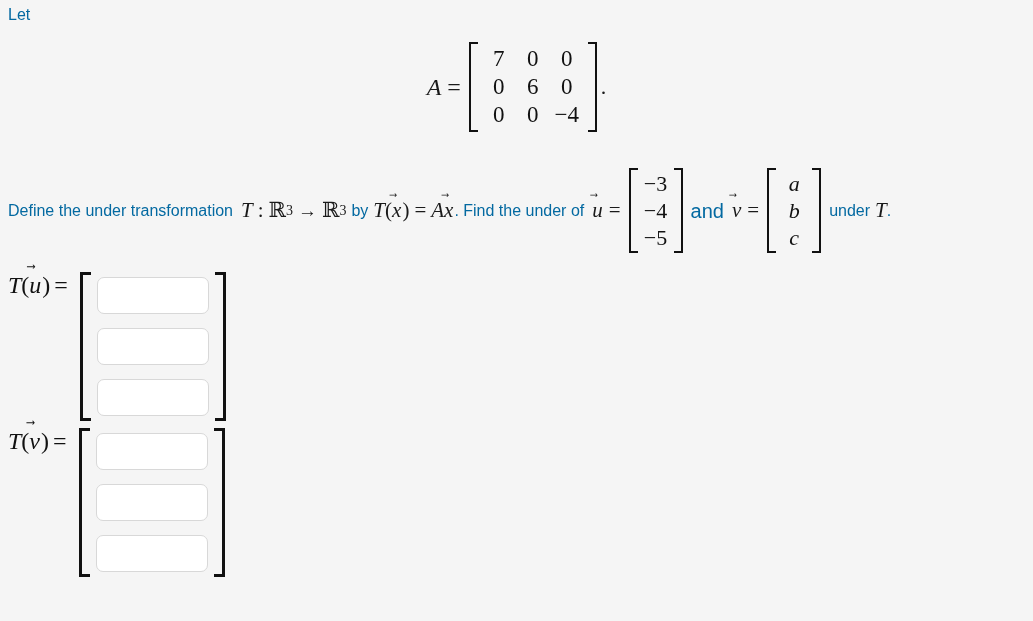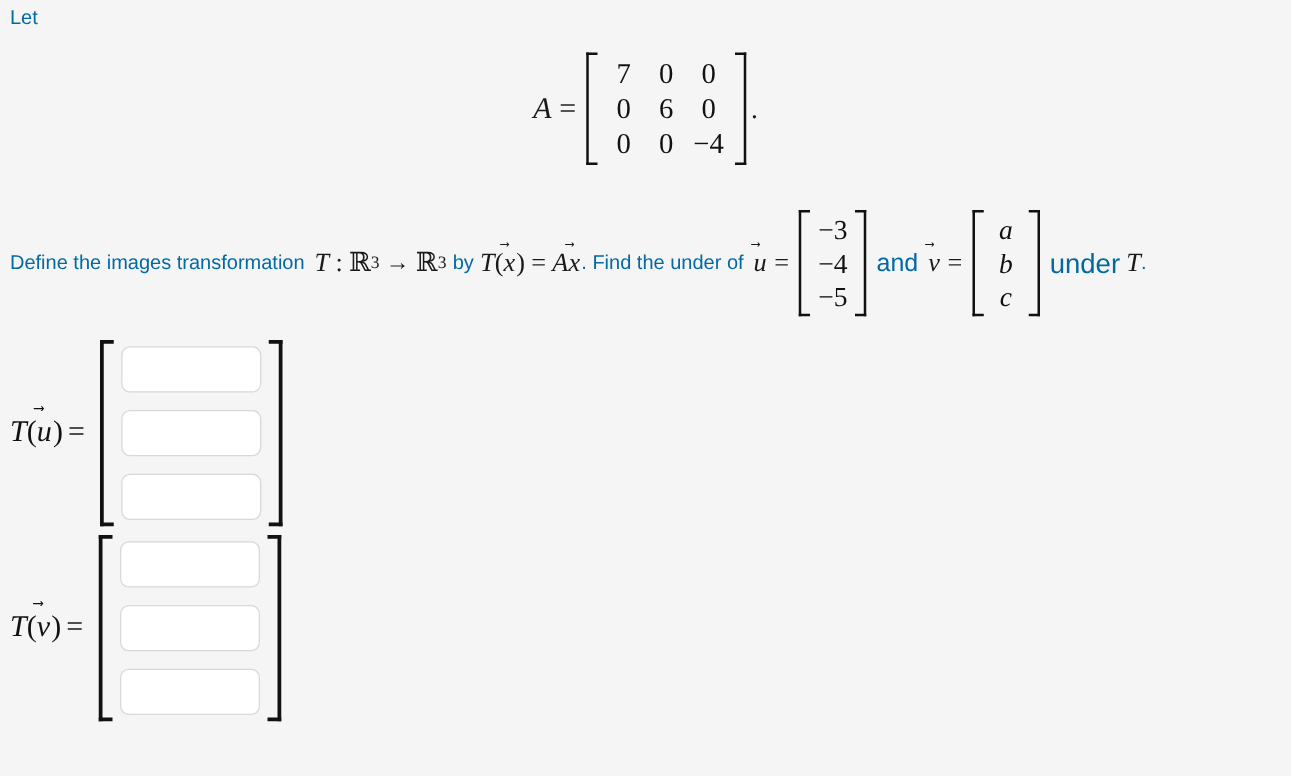--- a/index.html
+++ b/index.html
@@ -183,21 +183,20 @@
     font-style: normal;
     font-size: 21px;
   }
   #prose-line .sp { display: inline-block; width: 5px; }
   #prose-line .spw { display: inline-block; width: 8px; }
 
   
   .answer-row {
     position: absolute;
     display: flex;
-    align-items: center;
   }
   #answer-u { left: 8px; top: 272px; }
   #answer-v { left: 8px; top: 428px; }
 
   .answer-label {
     font-family: "Liberation Serif", serif;
     font-style: italic;
     font-size: 24px;
     white-space: nowrap;
     margin-right: 12px;
@@ -257,21 +256,21 @@
         <span class="mcell">0</span>
         <span class="mcell">0</span>
         <span class="mcell">−4</span>
       </span>
     </span>
       <span class="brk right"></span>
     </span><span class="period">.</span>
 </div>
 
 <div id="prose-line">
-  <span class="seg sans" style="font-size:16px">Define the images transformation</span>
+  <span class="seg sans" style="font-size:16px">Define the under transformation</span>
   <span class="spw"></span>
   <span class="seg msym">T</span>
   <span class="sp"></span>
   <span class="seg mop">:</span>
   <span class="sp"></span>
   <span class="seg">
       <span class="bbR" style="font-size:21px">ℝ</span>
       <span class="sup mop" style="font-size:14px">3</span>
     </span>
   <span class="sp"></span>
@@ -342,21 +341,21 @@
       <span class="mrow">
           <span class="mcell mathtext" style="font-style:italic">b</span>
         </span>
       <span class="mrow">
           <span class="mcell mathtext" style="font-style:italic">c</span>
         </span>
     </span>
       <span class="brk right"></span>
     </span>
   <span class="spw"></span>
-  <span class="seg sans" style="font-size:22px">under</span>
+  <span class="seg sans" style="font-size:16px">under</span>
   <span class="sp"></span>
   <span class="seg msym">T</span>
     <span class="seg sans" style="font-size:16px">.</span>
 </div>
 
 <div class="answer-row" id="answer-u">
   <span class="answer-label"><span>T</span><span style="font-style:normal">(</span><span class="vec"><span class="arrow">⃗</span><span>u</span></span><span style="font-style:normal">)</span><span class="eq">=</span></span>
   <span class="matrix answer-matrix">
       <span class="brk left"></span>
       <span class="mrows">

